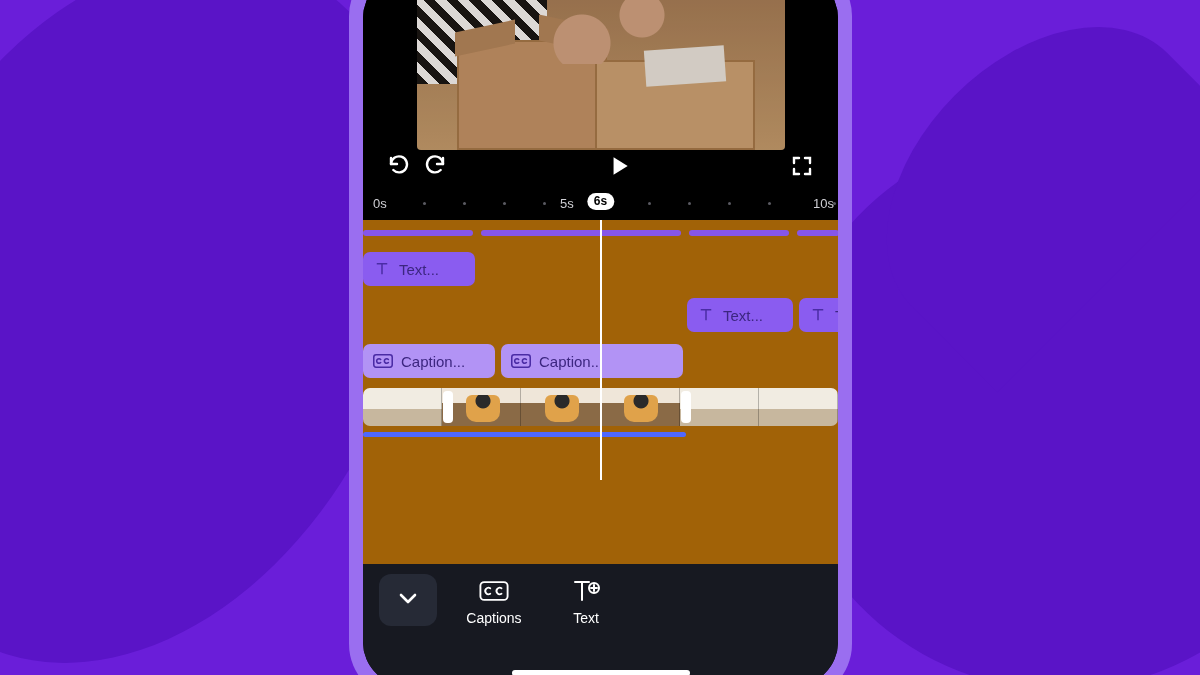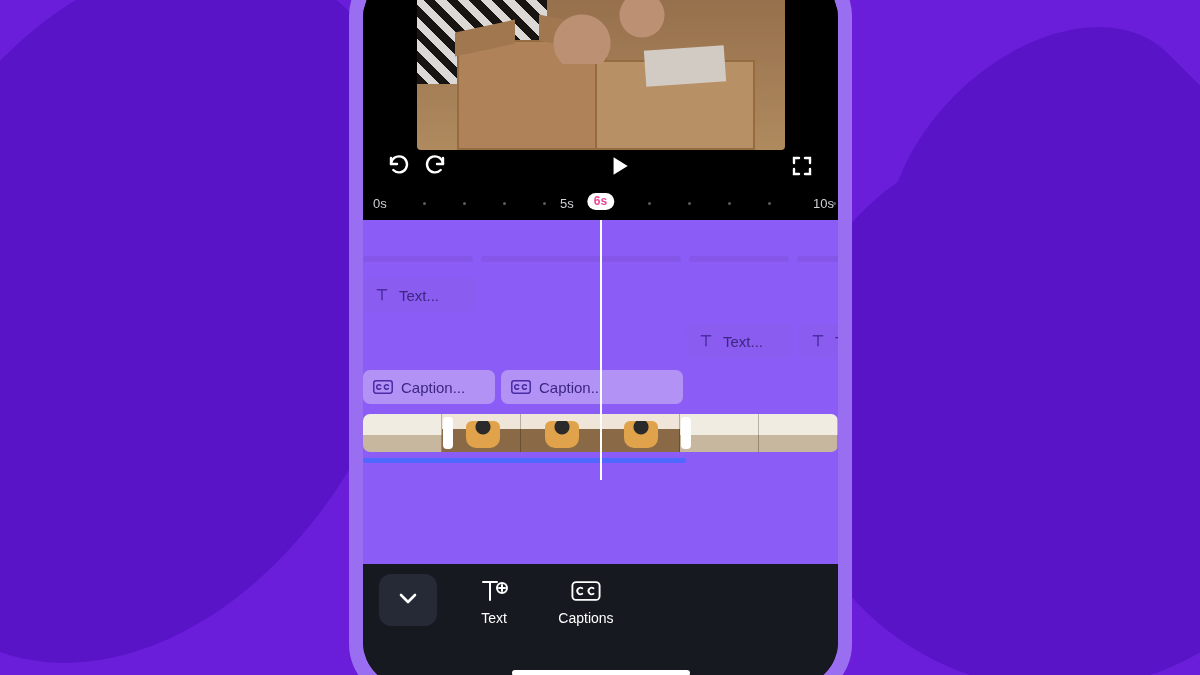--- a/index.html
+++ b/index.html
@@ -136,33 +136,33 @@
     font-size: 13px;
   }
   .ruler .lbl { position:absolute; top:4px; transform:translateX(-2px);}
   .ruler .dot { position:absolute; top:10px; width:3px; height:3px; border-radius:50%; background:#5a5a62;}
   .playhead-pill {
     position:absolute;
     top:1px;
     left:50%;
     transform:translateX(-50%);
     background:#fff;
-    color:#ec4899;
+    color:#000000;
     font-size:12px;
     font-weight:600;
     padding:1px 7px 2px;
     border-radius:9px;
   }
 
   
   .timeline {
     flex: 1;
-    background:#8b5cf6;
+    background:#a16207;
     position: relative;
-    padding-top: 36px;
+    padding-top: 10px;
   }
   .track-row {
     height: 40px;
     margin-bottom: 6px;
     position: relative;
   }
   .marker-row { height:10px; margin-bottom:10px; position:relative;}
   .marker {
     position:absolute; top:0; height:6px; border-radius:3px; background:#8656e8;
   }
@@ -442,35 +442,35 @@
       <div class="toolbar">
         <div class="close-btn">
           <span>
             <svg width="24" height="24" viewBox="0 0 24 24" fill="none" stroke="#fff" stroke-width="2.6" stroke-linecap="round" stroke-linejoin="round">
                 <polyline points="5 9 12 16 19 9"></polyline>
               </svg>
           </span>
         </div>
         <div class="tool">
           <div class="ticon">
+            <svg width="32" height="22" viewBox="0 0 32 22">
+                <rect x="1.5" y="1.5" width="29" height="19" rx="4" fill="none" stroke="#fff" stroke-width="2"></rect>
+                <path d="M12 8a3.5 3.5 0 1 0 0 6M24 8a3.5 3.5 0 1 0 0 6" fill="none" stroke="#fff" stroke-width="2" stroke-linecap="round"></path>
+              </svg>
+          </div>
+          <span>Captions</span>
+        </div>
+        <div class="tool">
+          <div class="ticon">
             <svg width="28" height="26" viewBox="0 0 28 26" fill="none" stroke="#fff" stroke-width="2" stroke-linecap="round">
                 <path d="M3 4h14M10 4v18"></path>
                 <circle cx="22" cy="10" r="5"></circle>
                 <path d="M22 7v6M19 10h6"></path>
               </svg>
           </div>
           <span>Text</span>
         </div>
-        <div class="tool">
-          <div class="ticon">
-            <svg width="32" height="22" viewBox="0 0 32 22">
-                <rect x="1.5" y="1.5" width="29" height="19" rx="4" fill="none" stroke="#fff" stroke-width="2"></rect>
-                <path d="M12 8a3.5 3.5 0 1 0 0 6M24 8a3.5 3.5 0 1 0 0 6" fill="none" stroke="#fff" stroke-width="2" stroke-linecap="round"></path>
-              </svg>
-          </div>
-          <span>Captions</span>
-        </div>
       </div>
       <div class="home-ind"></div>
     </div>
 
   </div>
 </div>
 
 </body></html>

